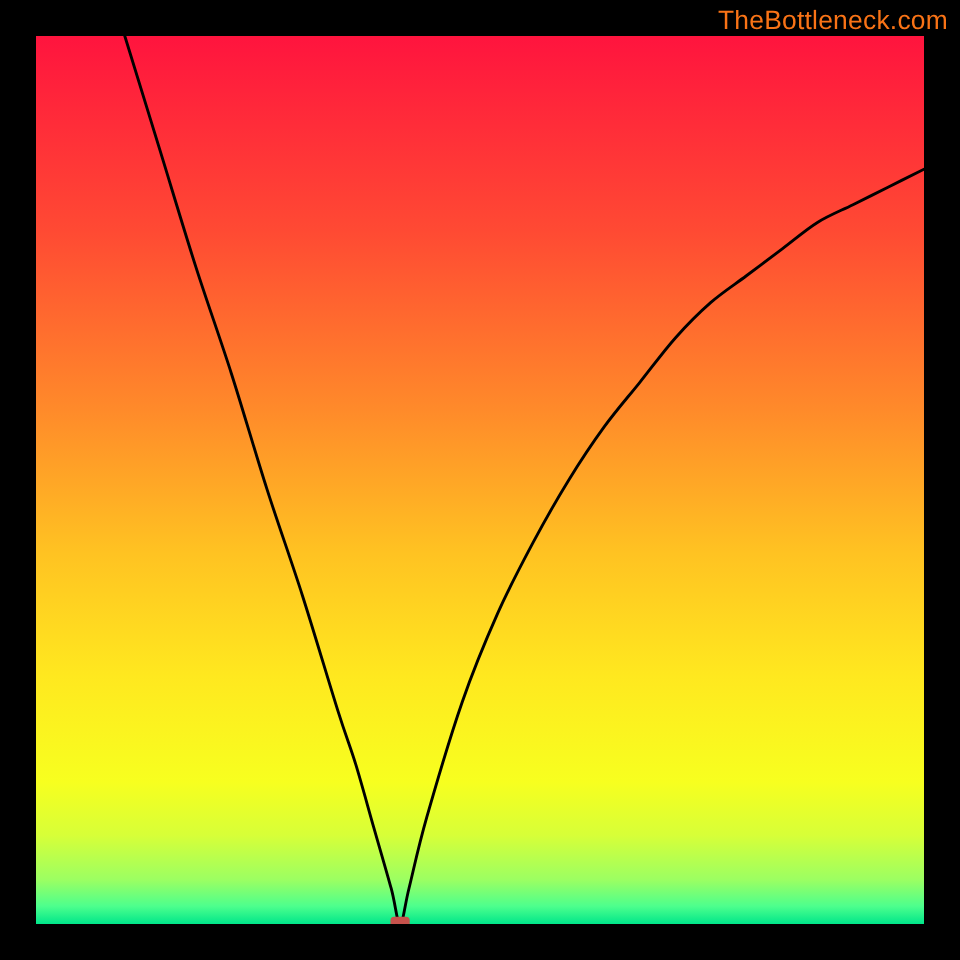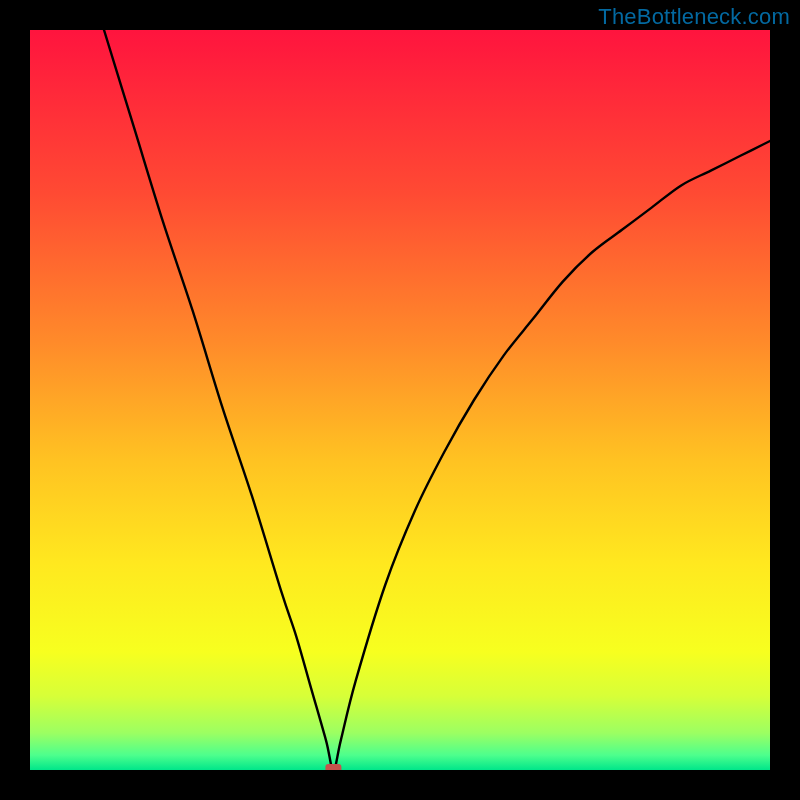--- a/index.html
+++ b/index.html
@@ -24,21 +24,21 @@
     top: 30px;
     width: 740px;
     height: 740px;
   }
   .watermark {
     position: absolute;
     top: 4px;
     right: 10px;
     font-family: Arial, Helvetica, sans-serif;
     font-size: 22px;
-    color: #0369a1;
+    color: #f97316;
     letter-spacing: 0.2px;
     text-align: right;
   }
   svg { display: block; }
 </style>
 </head>
 <body>
 
 <div class="frame">
 

